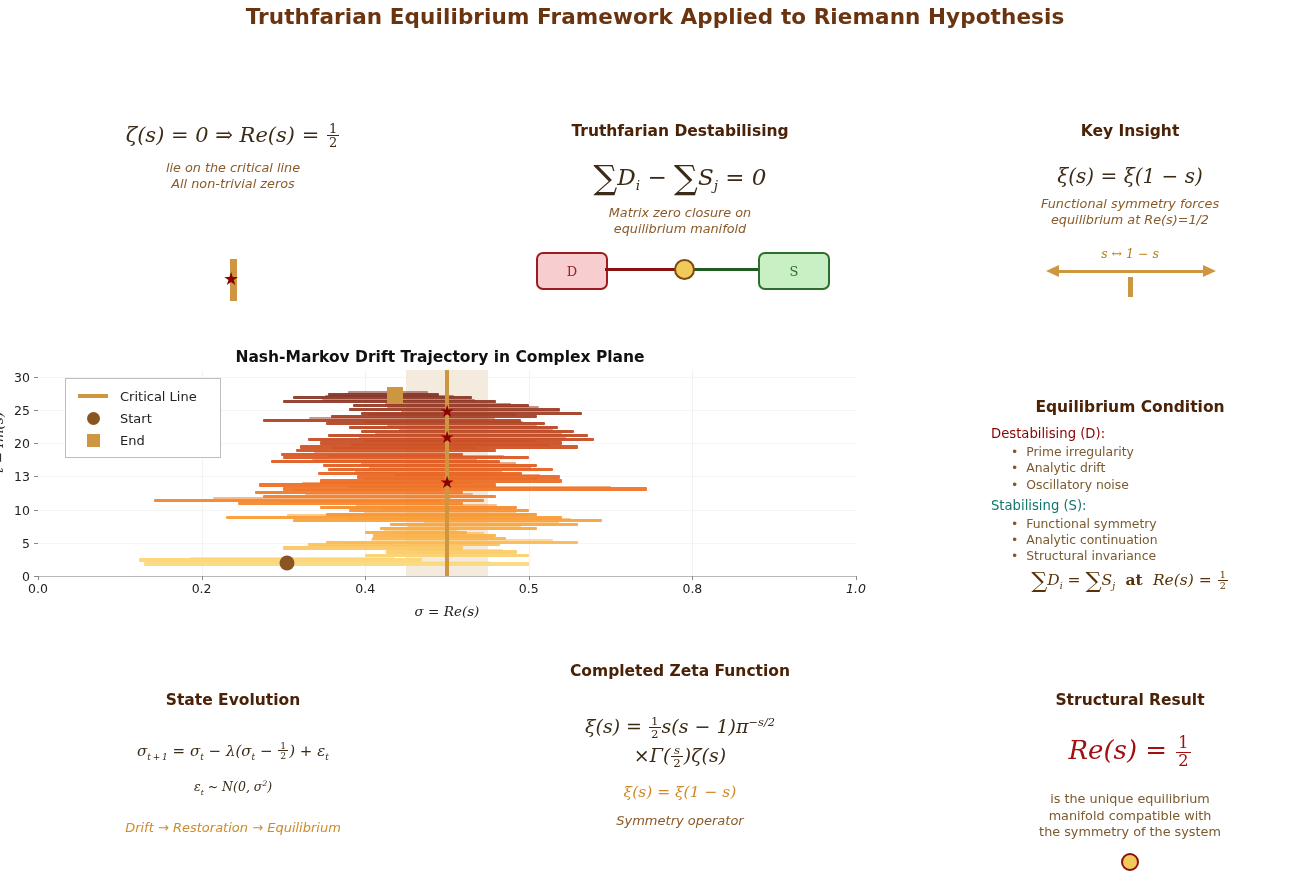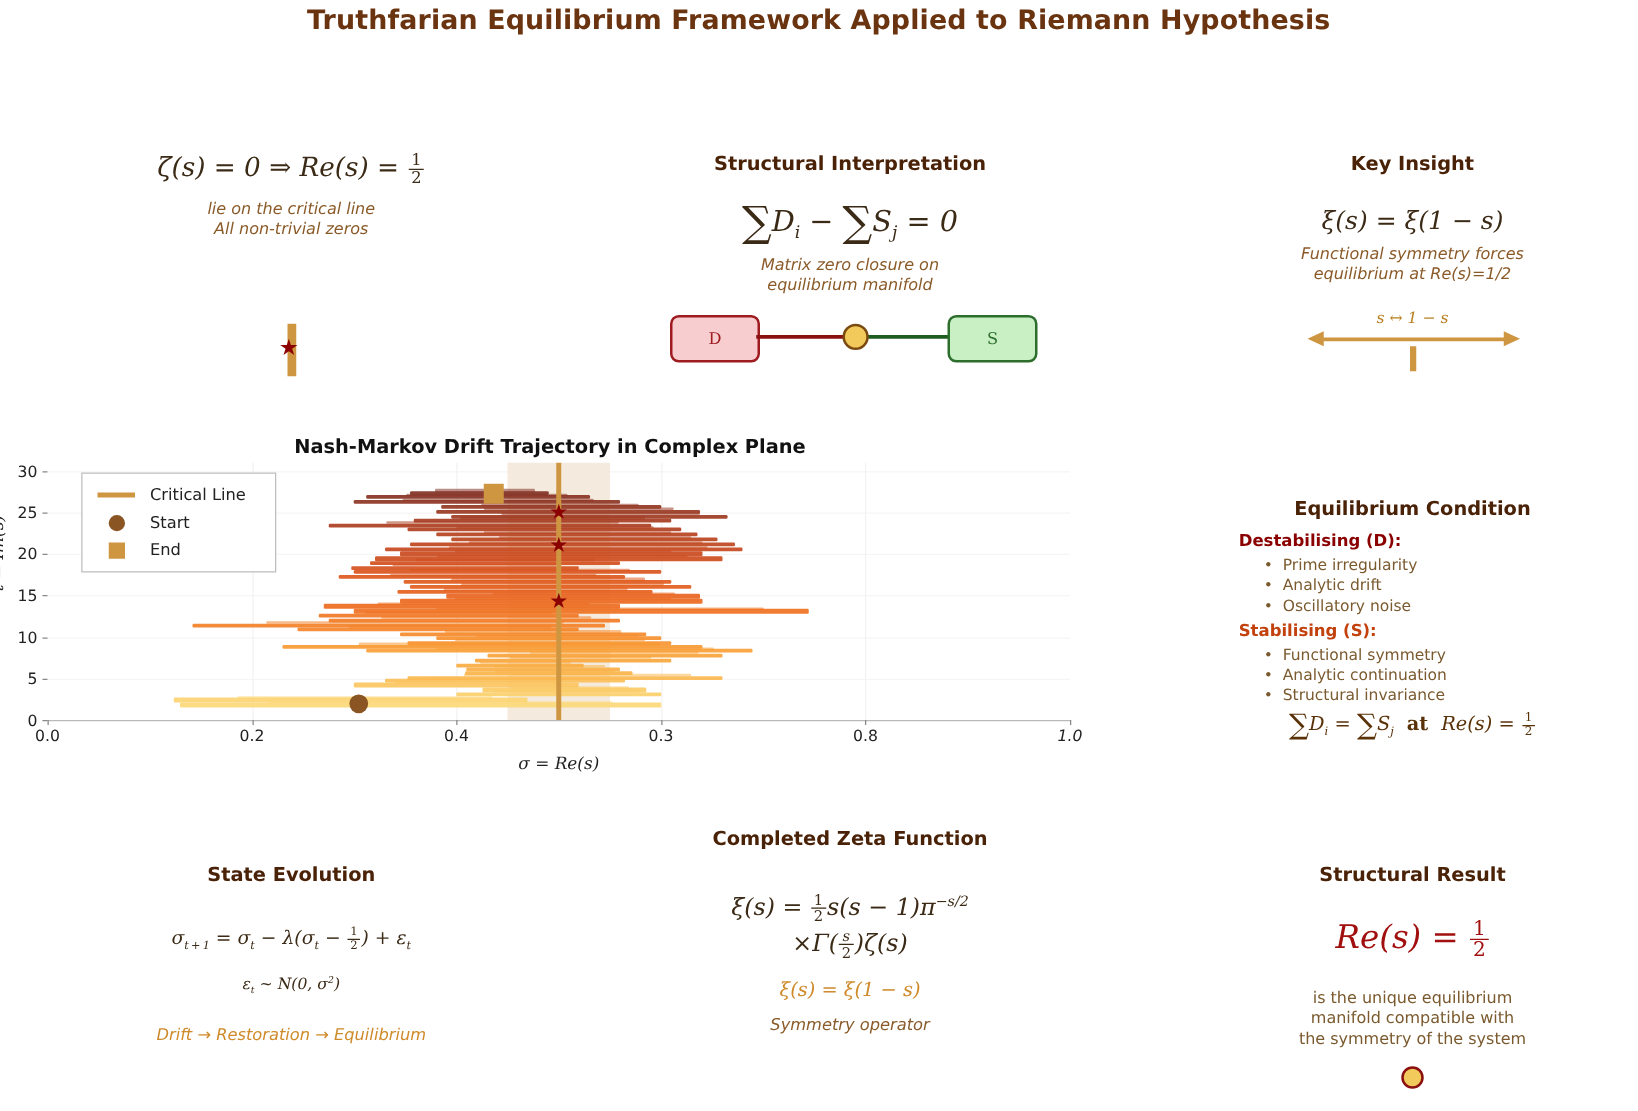--- a/index.html
+++ b/index.html
@@ -203,23 +203,23 @@
   .legend-row { display: flex; align-items: center; height: 22px; }
   .legend-key { width: 42px; display: flex; align-items: center; justify-content: center; }
   .legend-line { width: 30px; height: 3.4px; background: #cf9642; }
   .legend-dot { width: 13px; height: 13px; border-radius: 50%; background: #8a5522; }
   .legend-sq { width: 13px; height: 13px; background: #cf9642; }
   .legend-text { font-size: 13px; color: #222; padding-left: 6px; }
 
   
   #p-eqcond { left: 975px; top: 398px; width: 310px; }
   #p-eqcond .panel-title { text-align: center; margin-bottom: 10px; }
-  .eq-head { font-size: 13.2px; font-weight: bold; text-align: left; padding-left: 16px; }
+  .eq-head { font-size: 13.2px; font-weight: normal; text-align: left; padding-left: 16px; }
   #eq-head-d { color: #8b0000; }
-  #eq-head-s { color: #c2410c; margin-top: 5px; }
+  #eq-head-s { color: #0f766e; margin-top: 5px; }
   .eq-list { margin: 3px 0 0 0; padding: 0 0 0 36px; list-style: none; text-align: left; }
   .eq-list li { font-size: 12.4px; color: #7a5a2e; line-height: 1.31; }
   .eq-list li::before { content: "\2022\00a0\00a0"; }
   #eq-formula {
     text-align: center; margin-top: 2px;
     font-size: 15.5px; color: #5a3208;
     font-family: "DejaVu Serif", "Liberation Serif", serif; font-style: italic;
   }
 
   
@@ -268,21 +268,21 @@
   </div>
   <div class="caption">
     <div>lie on the critical line</div>
     <div>All non-trivial zeros</div>
   </div>
   <div id="classical-bar"></div>
   <div id="classical-star">★</div>
 </div>
 
 <div class="abs panel" id="p-truthfarian">
-  <div class="panel-title">Structural Interpretation</div>
+  <div class="panel-title">Truthfarian Destabilising</div>
   <div class="formula">
     <span class="sum">∑</span><span class="mi">D</span><sub class="small">i</sub> −
     <span class="sum">∑</span><span class="mi">S</span><sub class="small">j</sub> = 0
   </div>
   <div class="caption">
     <div>Matrix zero closure on</div>
     <div>equilibrium manifold</div>
   </div>
 </div>
 
@@ -459,35 +459,35 @@
         </span>
       <span class="legend-text">End</span>
     </div>
   </div>
 <div class="ytick" style="left: 2px; top: 231px;">0</div>
     <div class="ytick-mark" style="left: 34px; top: 231px;"></div>
     <div class="ytick" style="left: 2px; top: 197.774px;">5</div>
     <div class="ytick-mark" style="left: 34px; top: 197.774px;"></div>
     <div class="ytick" style="left: 2px; top: 164.548px;">10</div>
     <div class="ytick-mark" style="left: 34px; top: 164.548px;"></div>
-    <div class="ytick" style="left: 2px; top: 131.323px;">15</div>
+    <div class="ytick" style="left: 2px; top: 131.323px;">13</div>
     <div class="ytick-mark" style="left: 34px; top: 131.323px;"></div>
     <div class="ytick" style="left: 2px; top: 98.0968px;">20</div>
     <div class="ytick-mark" style="left: 34px; top: 98.0968px;"></div>
     <div class="ytick" style="left: 2px; top: 64.871px;">25</div>
     <div class="ytick-mark" style="left: 34px; top: 64.871px;"></div>
     <div class="ytick" style="left: 2px; top: 31.6452px;">30</div>
     <div class="ytick-mark" style="left: 34px; top: 31.6452px;"></div>
     <div class="xtick" style="left: 38px;">0.0</div>
     <div class="xtick-mark" style="left: 38px;"></div>
     <div class="xtick" style="left: 201.6px;">0.2</div>
     <div class="xtick-mark" style="left: 201.6px;"></div>
     <div class="xtick" style="left: 365.2px;">0.4</div>
     <div class="xtick-mark" style="left: 365.2px;"></div>
-    <div class="xtick" style="left: 528.8px;">0.3</div>
+    <div class="xtick" style="left: 528.8px;">0.5</div>
     <div class="xtick-mark" style="left: 528.8px;"></div>
     <div class="xtick" style="left: 692.4px;">0.8</div>
     <div class="xtick-mark" style="left: 692.4px;"></div>
     <div class="xtick" style="left: 856px; font-style: italic;">1.0</div>
     <div class="xtick-mark" style="left: 856px;"></div>
   </div>
 
 <div class="abs panel" id="p-eqcond">
   <div class="panel-title">Equilibrium Condition</div>
   <div class="eq-head" id="eq-head-d">Destabilising (D):</div>

